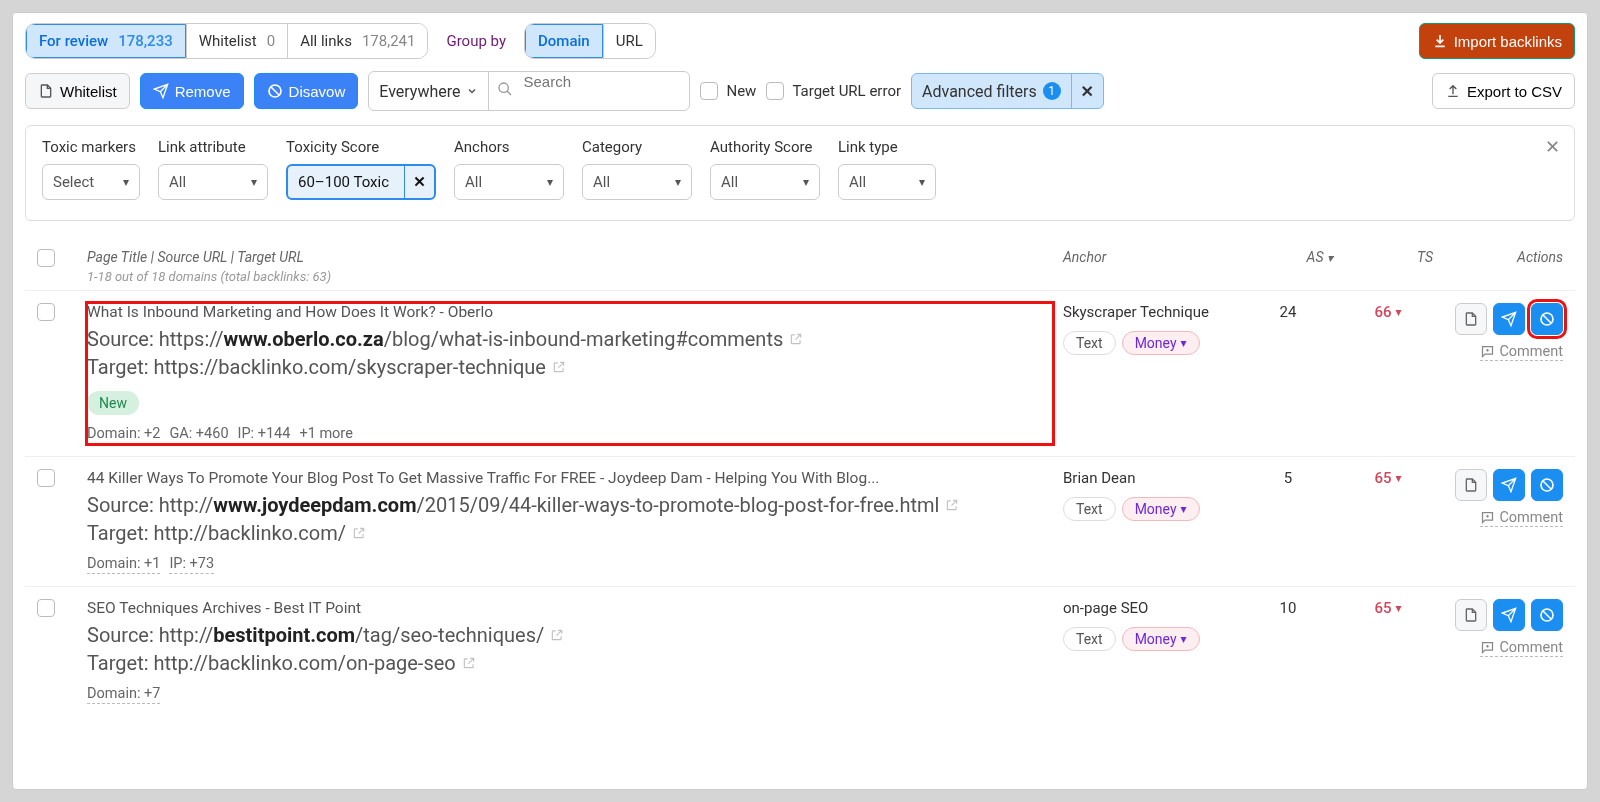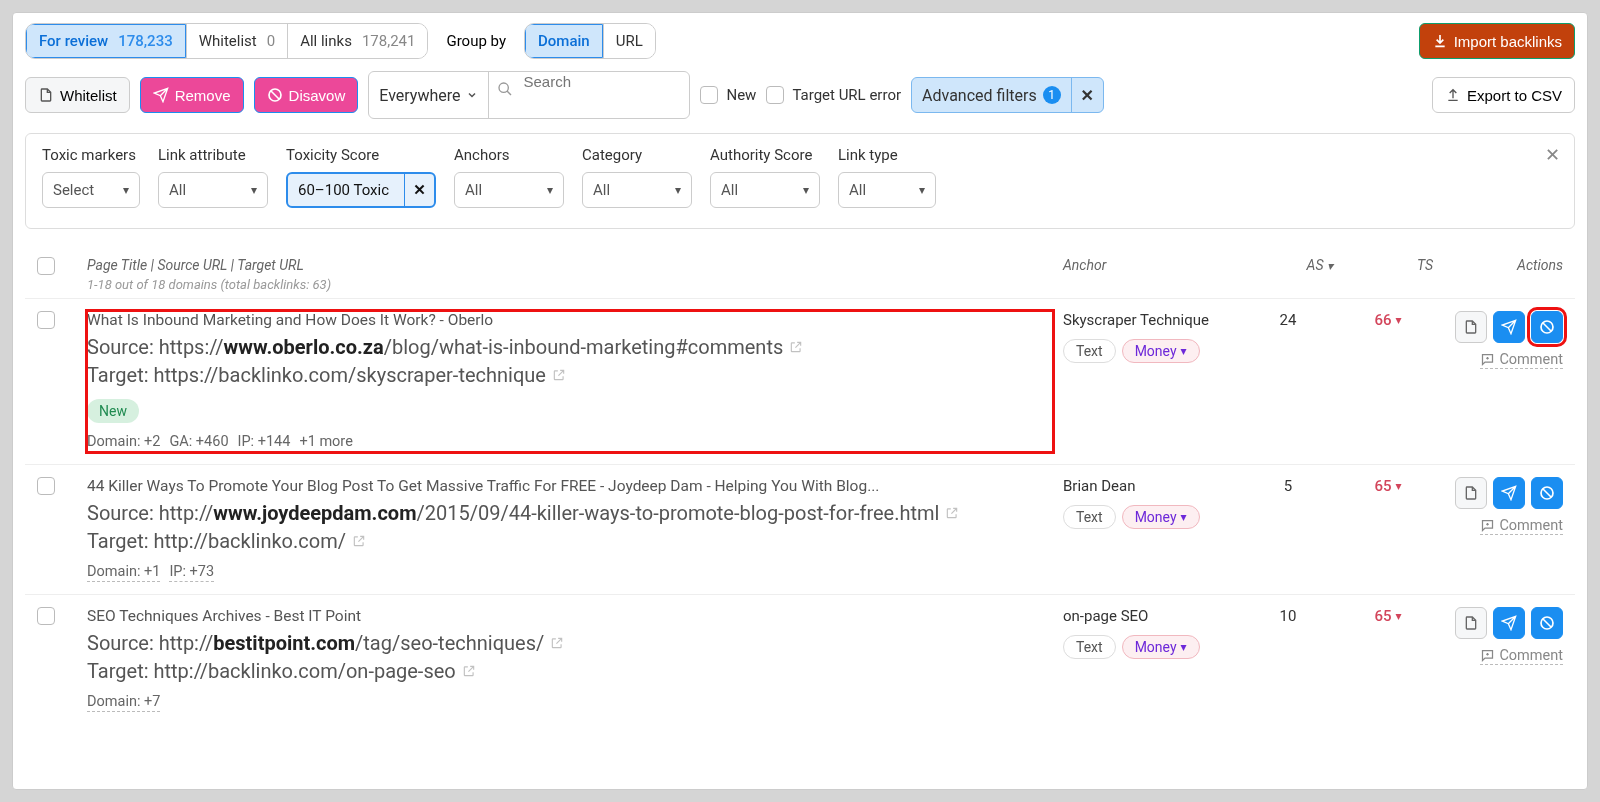--- a/index.html
+++ b/index.html
@@ -6,31 +6,31 @@
   body { font-family: -apple-system, BlinkMacSystemFont, "Segoe UI", Roboto, Arial, sans-serif; background:#d5d5d5; padding:12px; color:#333; }
   .app { background:#fff; border:1px solid #ccc; border-radius:4px; padding:10px 12px; width:1576px; height:778px; overflow:hidden; }
   .row { display:flex; align-items:center; gap:8px; }
   .topbar { display:flex; justify-content:space-between; align-items:center; margin-bottom:12px; }
   .seg-group { display:inline-flex; border:1px solid #ccc; border-radius:10px; overflow:hidden; height:36px; }
   .seg { padding:6px 12px; display:flex; align-items:center; gap:6px; font-size:15px; color:#333; border-left:1px solid #ccc; cursor:pointer; background:#fff;}
   .seg:first-child { border-left:none; }
   .seg.active { background:#cfe6fb; color:#0b6fd7; font-weight:500; border:1px solid #2d8ceb; border-radius:6px 0 0 6px; }
   .seg .count { color:#888; margin-left:4px; }
   .seg.active .count { color:#2d8ceb; }
-  .gb-label { font-size:15px; color:#000000; }
+  .gb-label { font-size:15px; color:#701a75; }
   .btn { display:inline-flex; align-items:center; gap:6px; height:36px; padding:0 12px; border-radius:6px; border:1px solid #ccc; background:#fff; font-size:15px; cursor:pointer; }
-  .btn.blue { background:#ec4899; color:#fff; border-color:#1a8ef1; }
+  .btn.blue { background:#3b82f6; color:#fff; border-color:#1a8ef1; }
   .btn.green { background:#c2410c; color:#fff; border-color:#0d9e6e; font-weight:500;}
   .btn.light { background:#f5f6f7; }
   .chip { display:inline-flex; align-items:center; height:36px; border:1px solid #7bb8ef; background:#cfe6fb; border-radius:6px; overflow:hidden; }
   .chip .chip-body{ padding:0 10px; display:flex; align-items:center; gap:6px;}
   .chip .badge { background:#1a8ef1; color:#fff; border-radius:50%; width:18px; height:18px; font-size:12px; display:inline-flex;align-items:center;justify-content:center; }
   .chip .x { border-left:1px solid #7bb8ef; width:32px; height:100%; display:flex;align-items:center;justify-content:center; font-weight:bold;}
   .toolbar { display:flex; align-items:center; gap:10px; margin-bottom:14px; }
-  .search-group { display:flex; border:1px solid #ccc; border-radius:6px; overflow:hidden; height:48px; }
+  .search-group { display:flex; border:1px solid #ccc; border-radius:6px; overflow:hidden; height:40px; }
   .search-group .sel { padding:0 10px; display:flex; align-items:center; gap:6px; border-right:1px solid #ccc;}
   .search-group input { border:none; outline:none; padding:0 10px 0 34px; width:200px; font-size:15px; background:transparent;}
   .search-wrap{ position:relative;}
   .search-wrap svg{ position:absolute; left:8px; top:9px;}
   .checkbox { width:18px; height:18px; border:1.5px solid #bbb; border-radius:4px; display:inline-block; background:#fff;}
   .cb-lbl{ display:flex;align-items:center;gap:8px; font-size:15px; color:#333;}
   .filters-panel { border:1px solid #ddd; border-radius:6px; padding:12px 16px 20px; display:flex; gap:18px; align-items:flex-end; position:relative; margin-bottom:18px;}
   .filters-panel .close-x { position:absolute; right:14px; top:10px; color:#888; font-size:18px; cursor:pointer;}
   .filter-col { display:flex; flex-direction:column; gap:8px; }
   .filter-col .lbl { font-size:15px; color:#333; }

